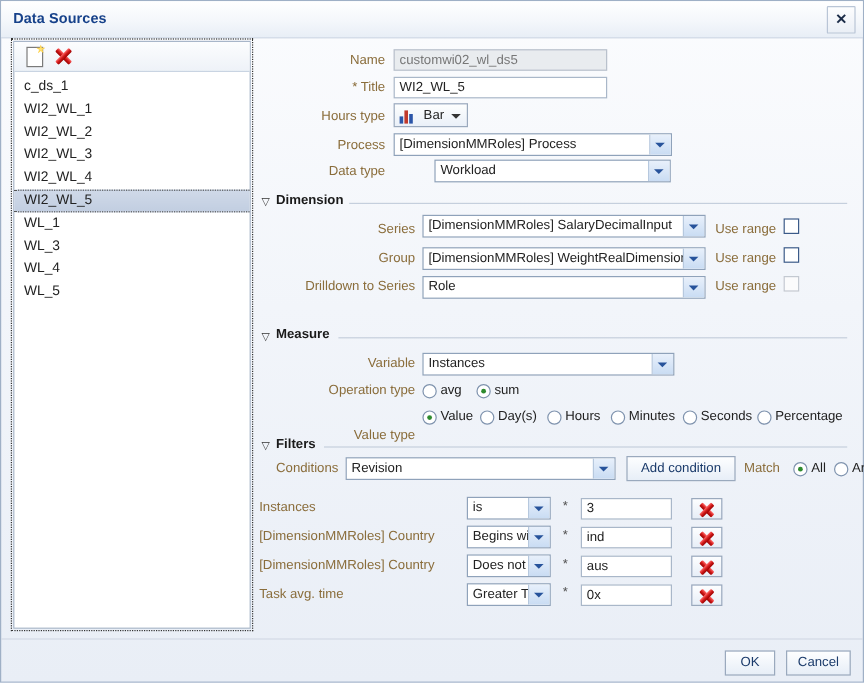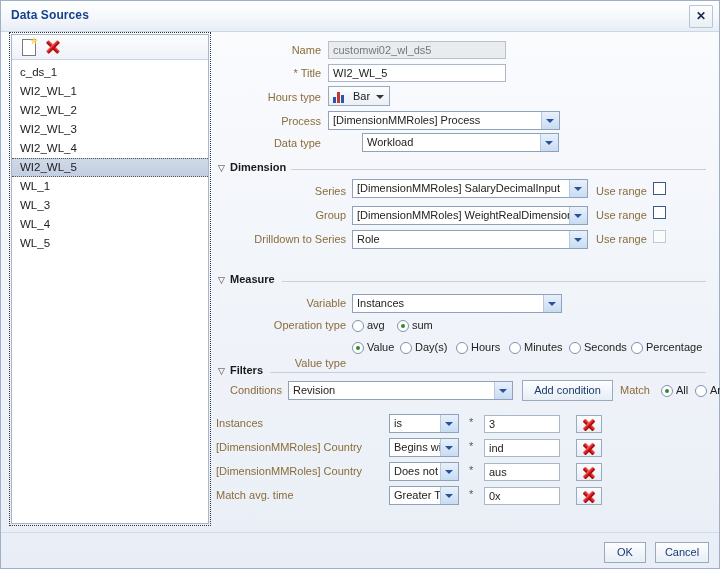--- a/index.html
+++ b/index.html
@@ -502,21 +502,21 @@
           <div class="frow-lbl" style="left: 0px; top: 101px;">[DimensionMMRoles] Country</div>
           <div class="combo" style="left: 173px; top: 98px; width: 70px;"><span>Does not c</span><span class="arrow"></span></div>
           <div class="star" style="left: 253px; top: 100px;">*</div>
           <div class="txtfield" style="left: 268px; top: 99px; width: 76px;">aus</div>
           <div class="delbtn" style="left: 360px; top: 99px;">
             <div class="x-icon">
               <span></span>
               <span></span>
             </div>
           </div>
-          <div class="frow-lbl" style="left: 0px; top: 125px;">Match avg. time</div>
+          <div class="frow-lbl" style="left: 0px; top: 125px;">Task avg. time</div>
           <div class="combo" style="left: 173px; top: 122px; width: 70px;"><span>Greater Th</span><span class="arrow"></span></div>
           <div class="star" style="left: 253px; top: 124px;">*</div>
           <div class="txtfield" style="left: 268px; top: 123px; width: 76px;">0x</div>
           <div class="delbtn" style="left: 360px; top: 123px;">
             <div class="x-icon">
               <span></span>
               <span></span>
             </div>
           </div>
         </div>

